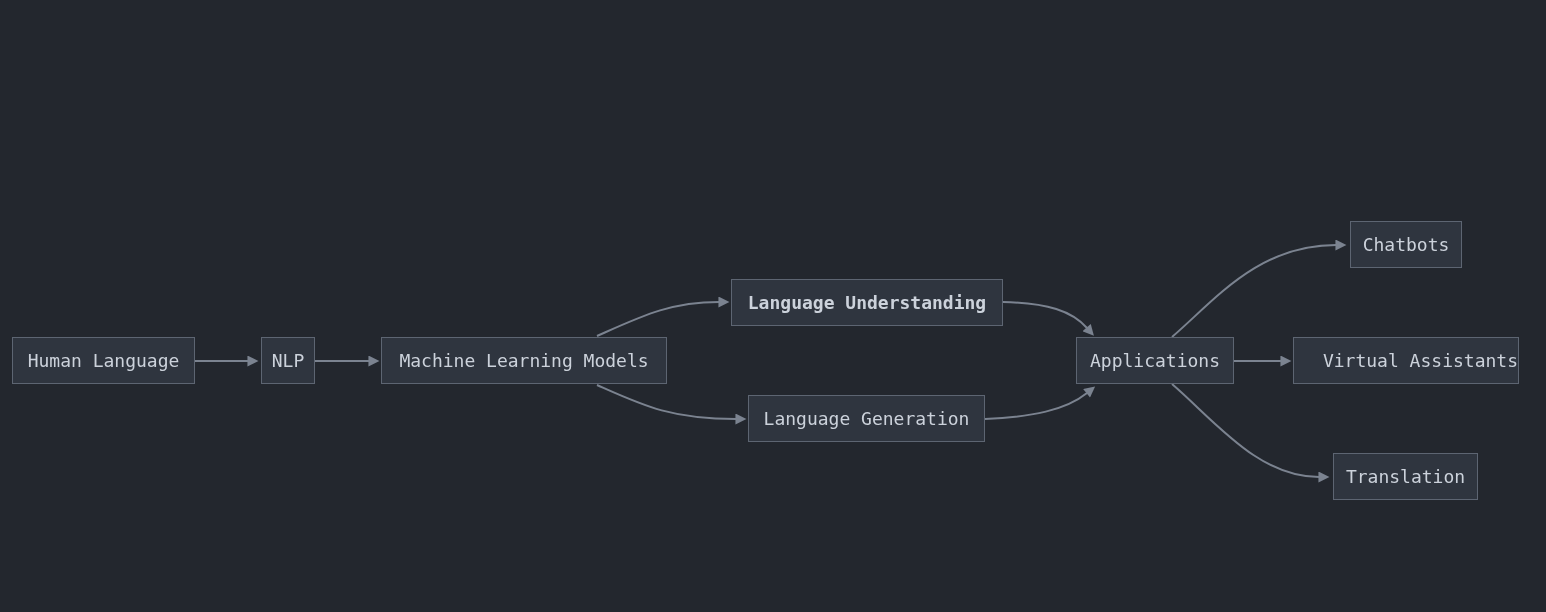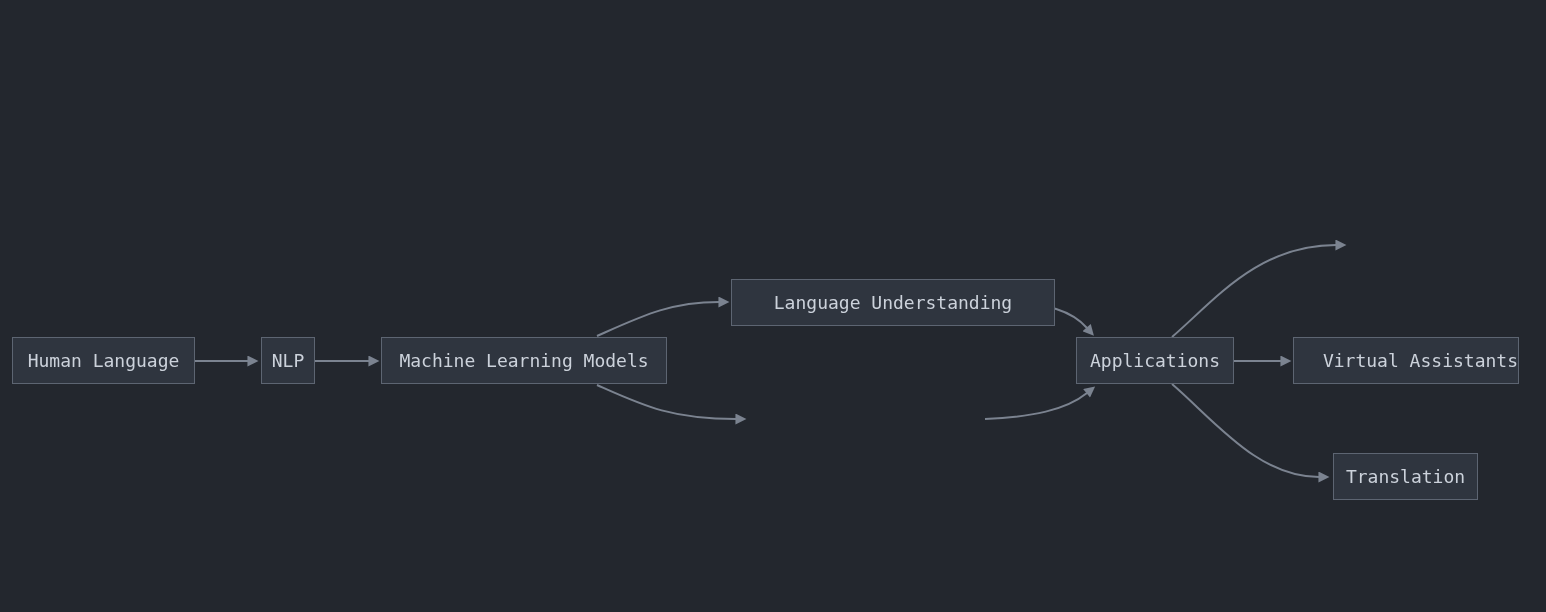--- a/index.html
+++ b/index.html
@@ -66,29 +66,35 @@
   </div>
 
   <div class="node" style="left:261px; top:337px; width:54px;text-align:right;">
     <span>NLP</span>
   </div>
 
   <div class="node" style="left:381px; top:337px; width:286px;">
     <span>Machine Learning Models</span>
   </div>
 
-  <div class="node" style="left:731px; top:279px; width:324px;">
+  <div class="node" style="left:731px; top:279px; width:272px;font-weight:bold;">
     <span>Language Understanding</span>
   </div>
 
+  <div class="node" style="left:748px; top:395px; width:237px;">
+    <span>Language Generation</span>
+  </div>
 
   <div class="node" style="left:1068px; top:337px; width:158px;margin-left:8px;">
     <span>Applications</span>
   </div>
 
+  <div class="node" style="left:1350px; top:221px; width:112px;">
+    <span>Chatbots</span>
+  </div>
 
   <div class="node" style="left:1293px; top:337px; width:226px;justify-content:flex-end;">
     <span>Virtual Assistants</span>
   </div>
 
   <div class="node" style="left:1333px; top:453px; width:145px;">
     <span>Translation</span>
   </div>
 
 </div>

